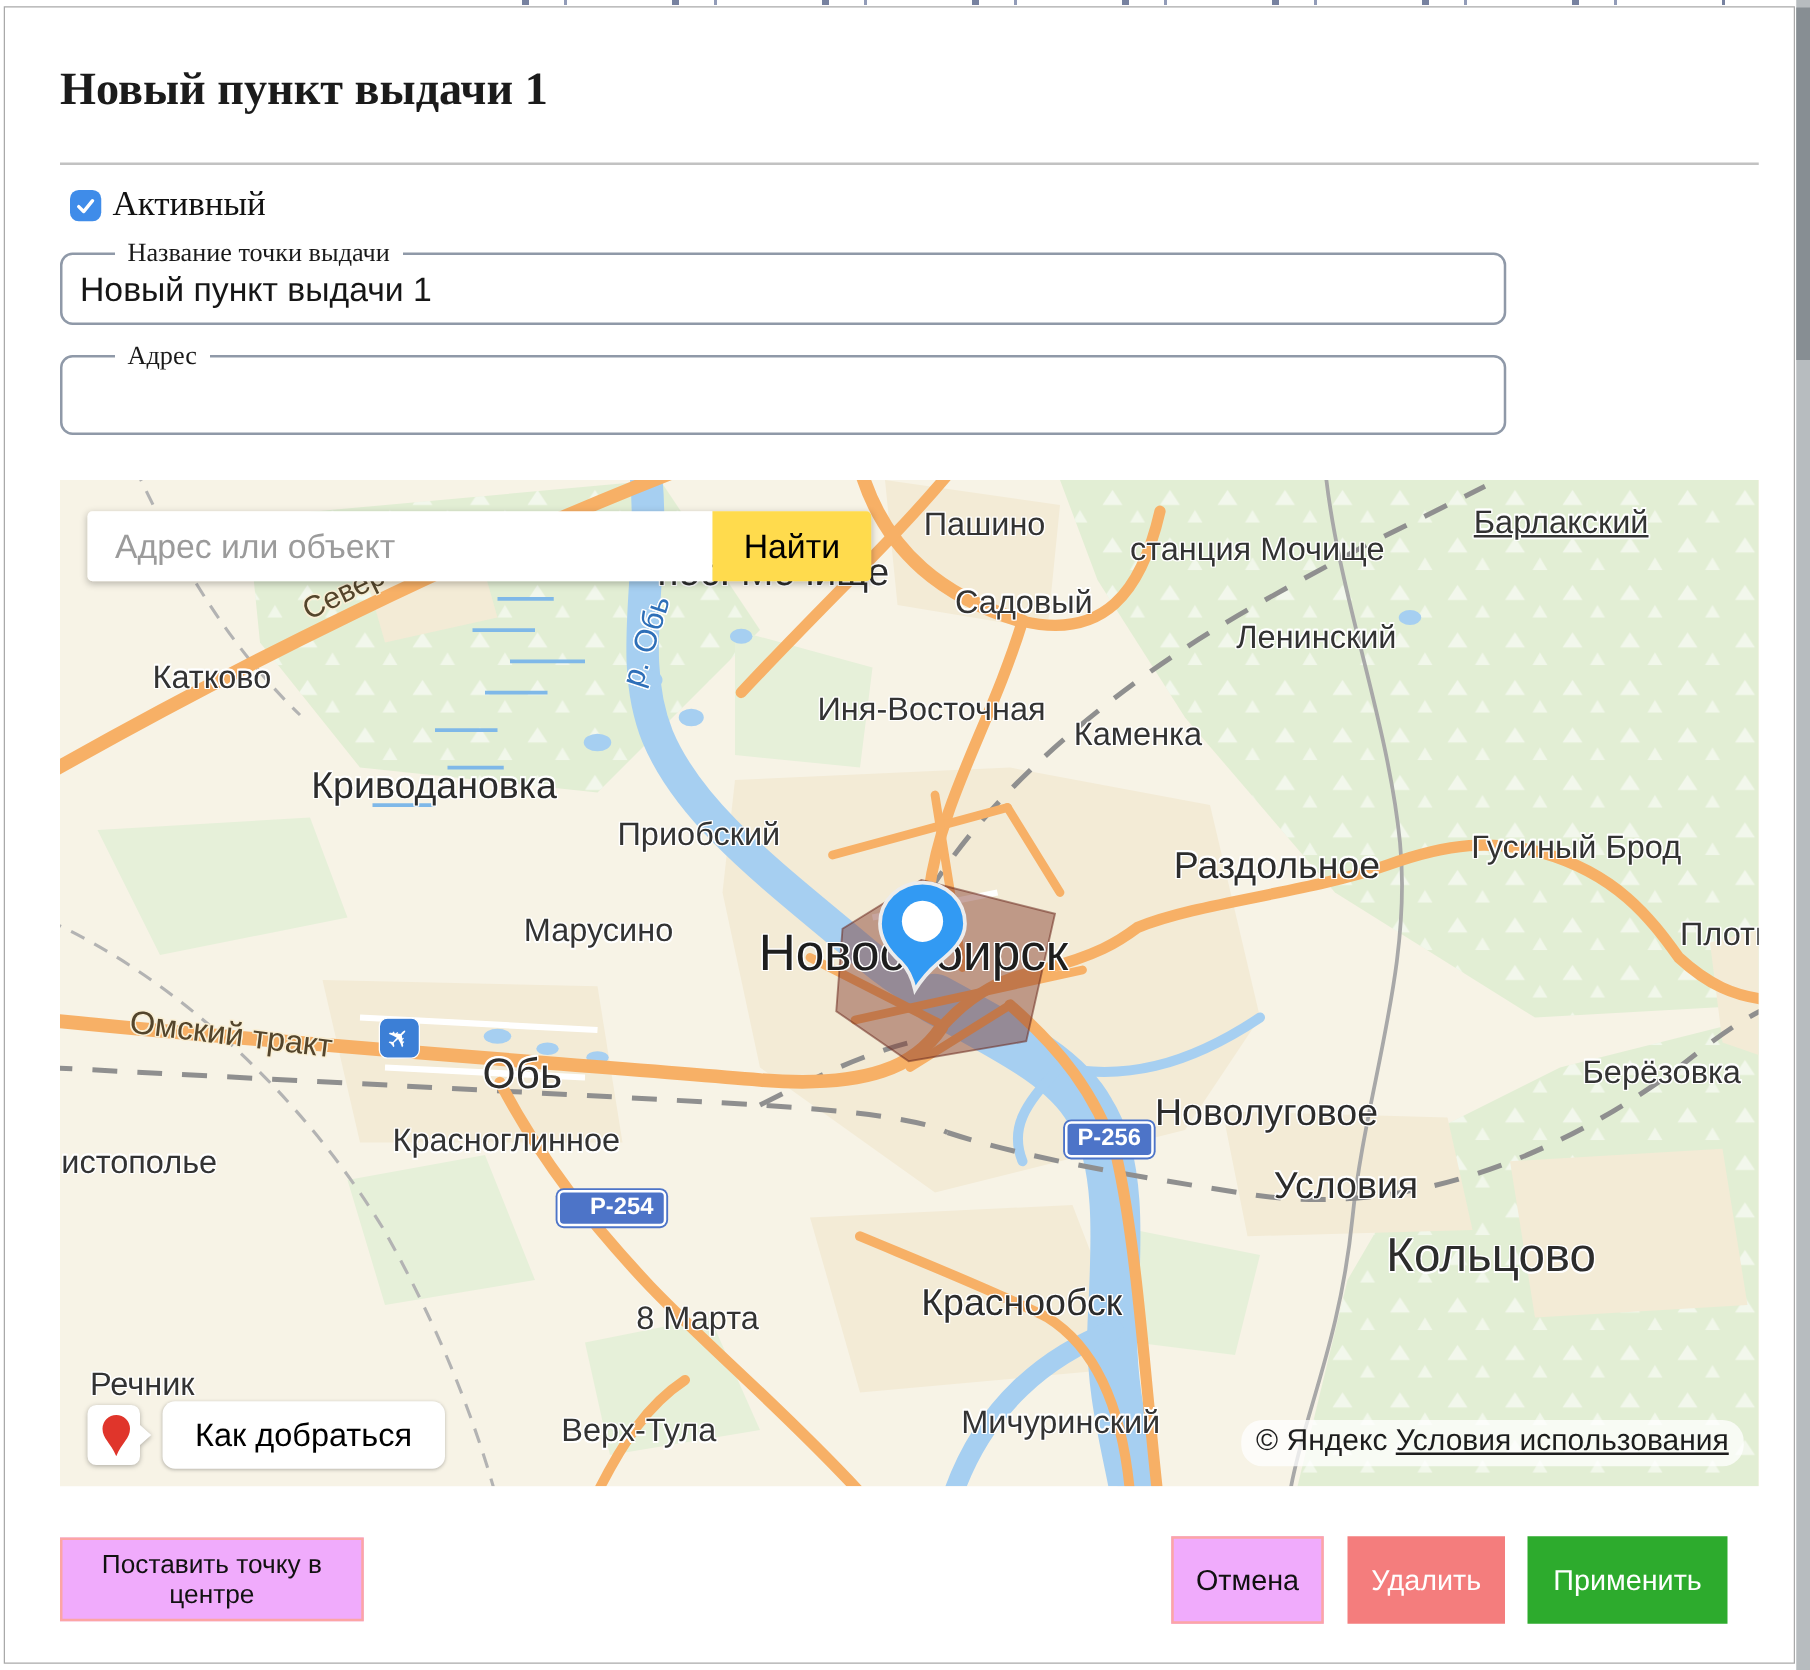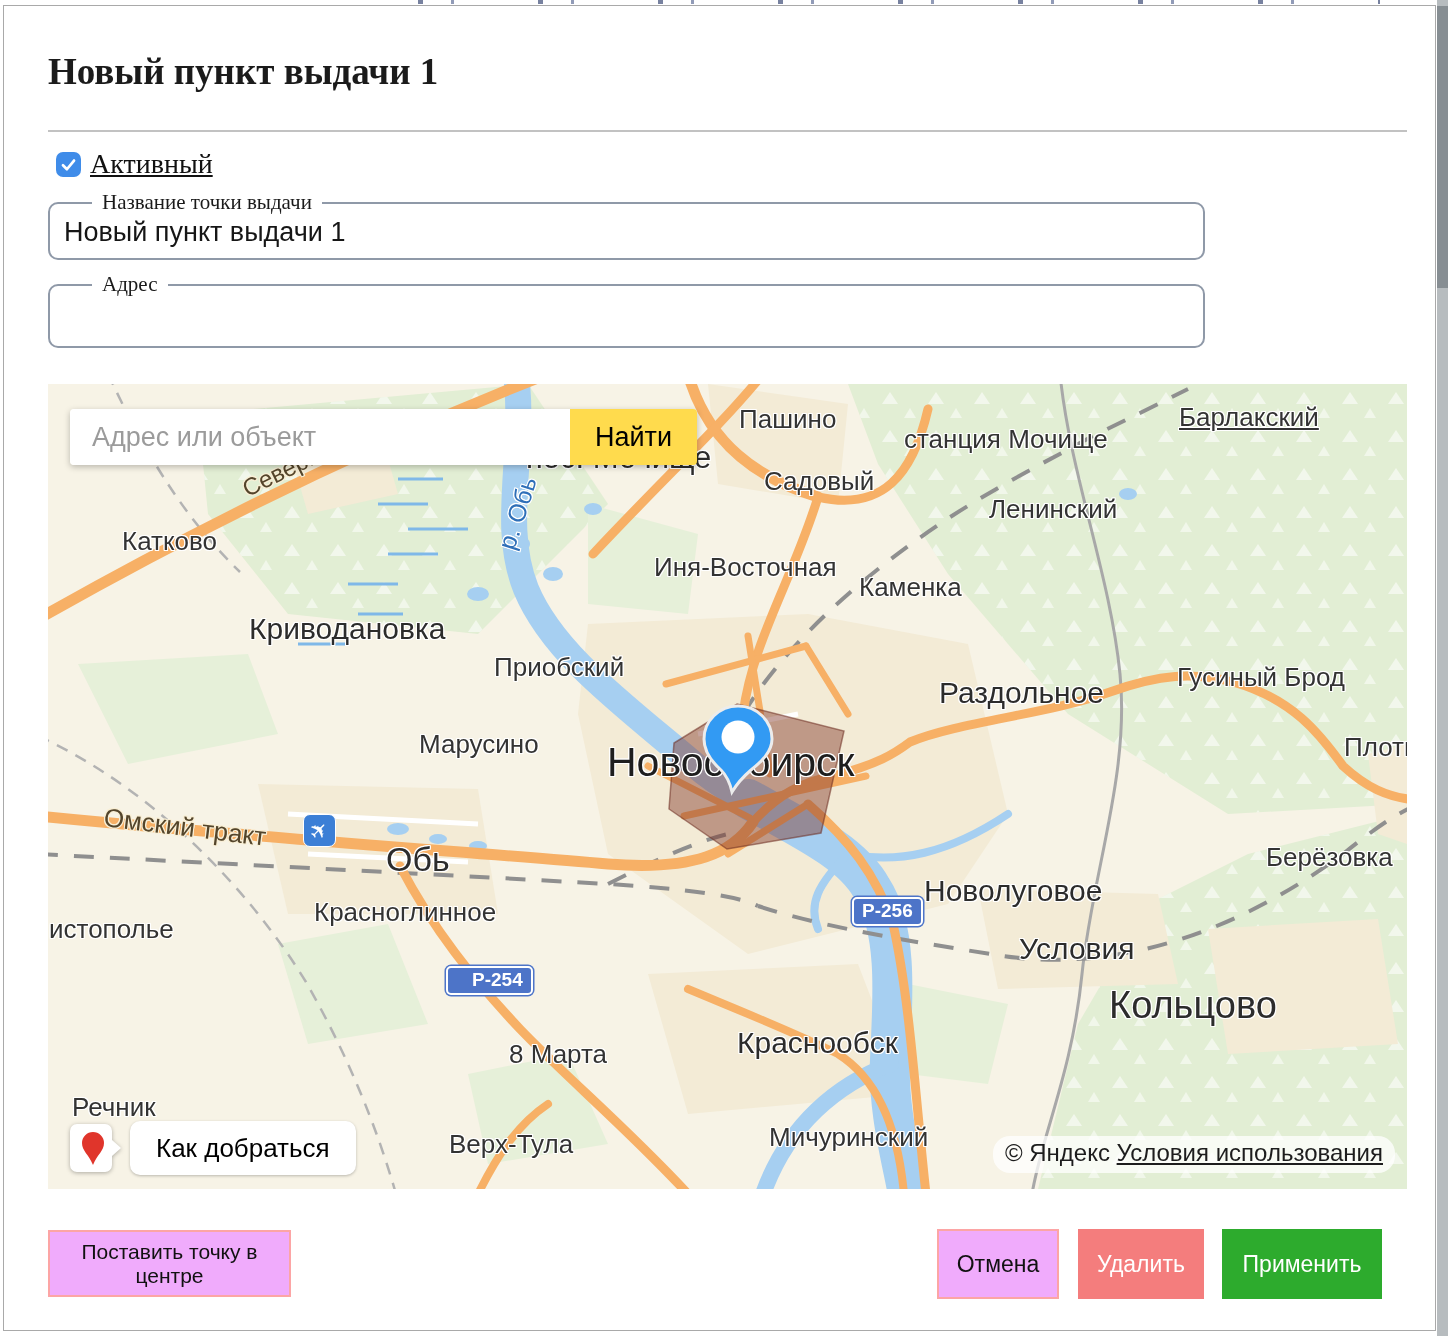--- a/index.html
+++ b/index.html
@@ -31,21 +31,21 @@
     font-family:"Liberation Serif",serif;font-size:37px;font-weight:bold;color:#1b1b1b;
   }
   .divider{position:absolute;left:44px;top:124px;width:1359px;height:0;border-top:2px solid #c2c2c2;}
 
   .checkbox-row{position:absolute;left:52px;top:144px;height:28px;display:flex;align-items:center;}
   .checkbox-box{
     width:25px;height:25px;border-radius:7px;background:#3f8ce9;display:inline-flex;
     align-items:center;justify-content:center;cursor:pointer;
   }
   .checkbox-label{
-    margin-left:9px;font-family:"Liberation Serif",serif;font-size:28px;color:#111;text-decoration:underline;
+    margin-left:9px;font-family:"Liberation Serif",serif;font-size:28px;color:#111;
   }
 
   fieldset.outlined{
     position:absolute;left:44px;width:1157px;margin:0;padding:0;
     border:2px solid #8f99a8;border-radius:10px;background:#fff;box-sizing:border-box;
   }
   fieldset.outlined legend{
     margin-left:42px;padding:0 10px;
     font-family:"Liberation Serif",serif;font-size:21px;color:#1a1a1a;
   }
@@ -298,21 +298,21 @@
         <div class="map-label town" style="left: 1296px; top: 348px; font-size: 26px;">Плотн</div>
         <div class="map-label town" style="left: 1218px; top: 458px; font-size: 26px;">Берёзовка</div>
         <div class="map-label roadname" style="left: 56px; top: 418px; font-size: 26px; transform: rotate(7deg);">Омский тракт</div>
         <div class="map-label big" style="left: 338px; top: 456px; font-size: 34px;">Обь</div>
         <div class="map-label town" style="left: 266px; top: 513px; font-size: 26px;">Красноглинное</div>
         <div class="map-label town" style="left: 1px; top: 530px; font-size: 26px;">истополье</div>
         <div class="map-label big" style="left: 876px; top: 490px; font-size: 30px;">Новолуговое</div>
         <div class="map-label big" style="left: 971px; top: 548px; font-size: 30px;">Условия</div>
         <div class="map-label big" style="left: 1061px; top: 600px; font-size: 38px;">Кольцово</div>
         <div class="map-label badge" style="left: 804px; top: 513px;">Р-256</div>
-        <div class="map-label badge" style="left: 398px; top: 582px; padding-left: 24px;">Р-254</div>
+        <div class="map-label badge" style="left: 398px; top: 568px; padding-left: 24px;">Р-254</div>
         <div class="map-label town" style="left: 461px; top: 655px; font-size: 26px;">8 Марта</div>
         <div class="map-label big" style="left: 689px; top: 642px; font-size: 30px;">Краснообск</div>
         <div class="map-label town" style="left: 721px; top: 738px; font-size: 26px;">Мичуринский</div>
         <div class="map-label town" style="left: 24px; top: 708px; font-size: 26px;">Речник</div>
         <div class="map-label town" style="left: 401px; top: 745px; font-size: 26px;">Верх-Тула</div>
       </div>
 
     <div class="airport-icon">
       <span>✈</span>
     </div>

